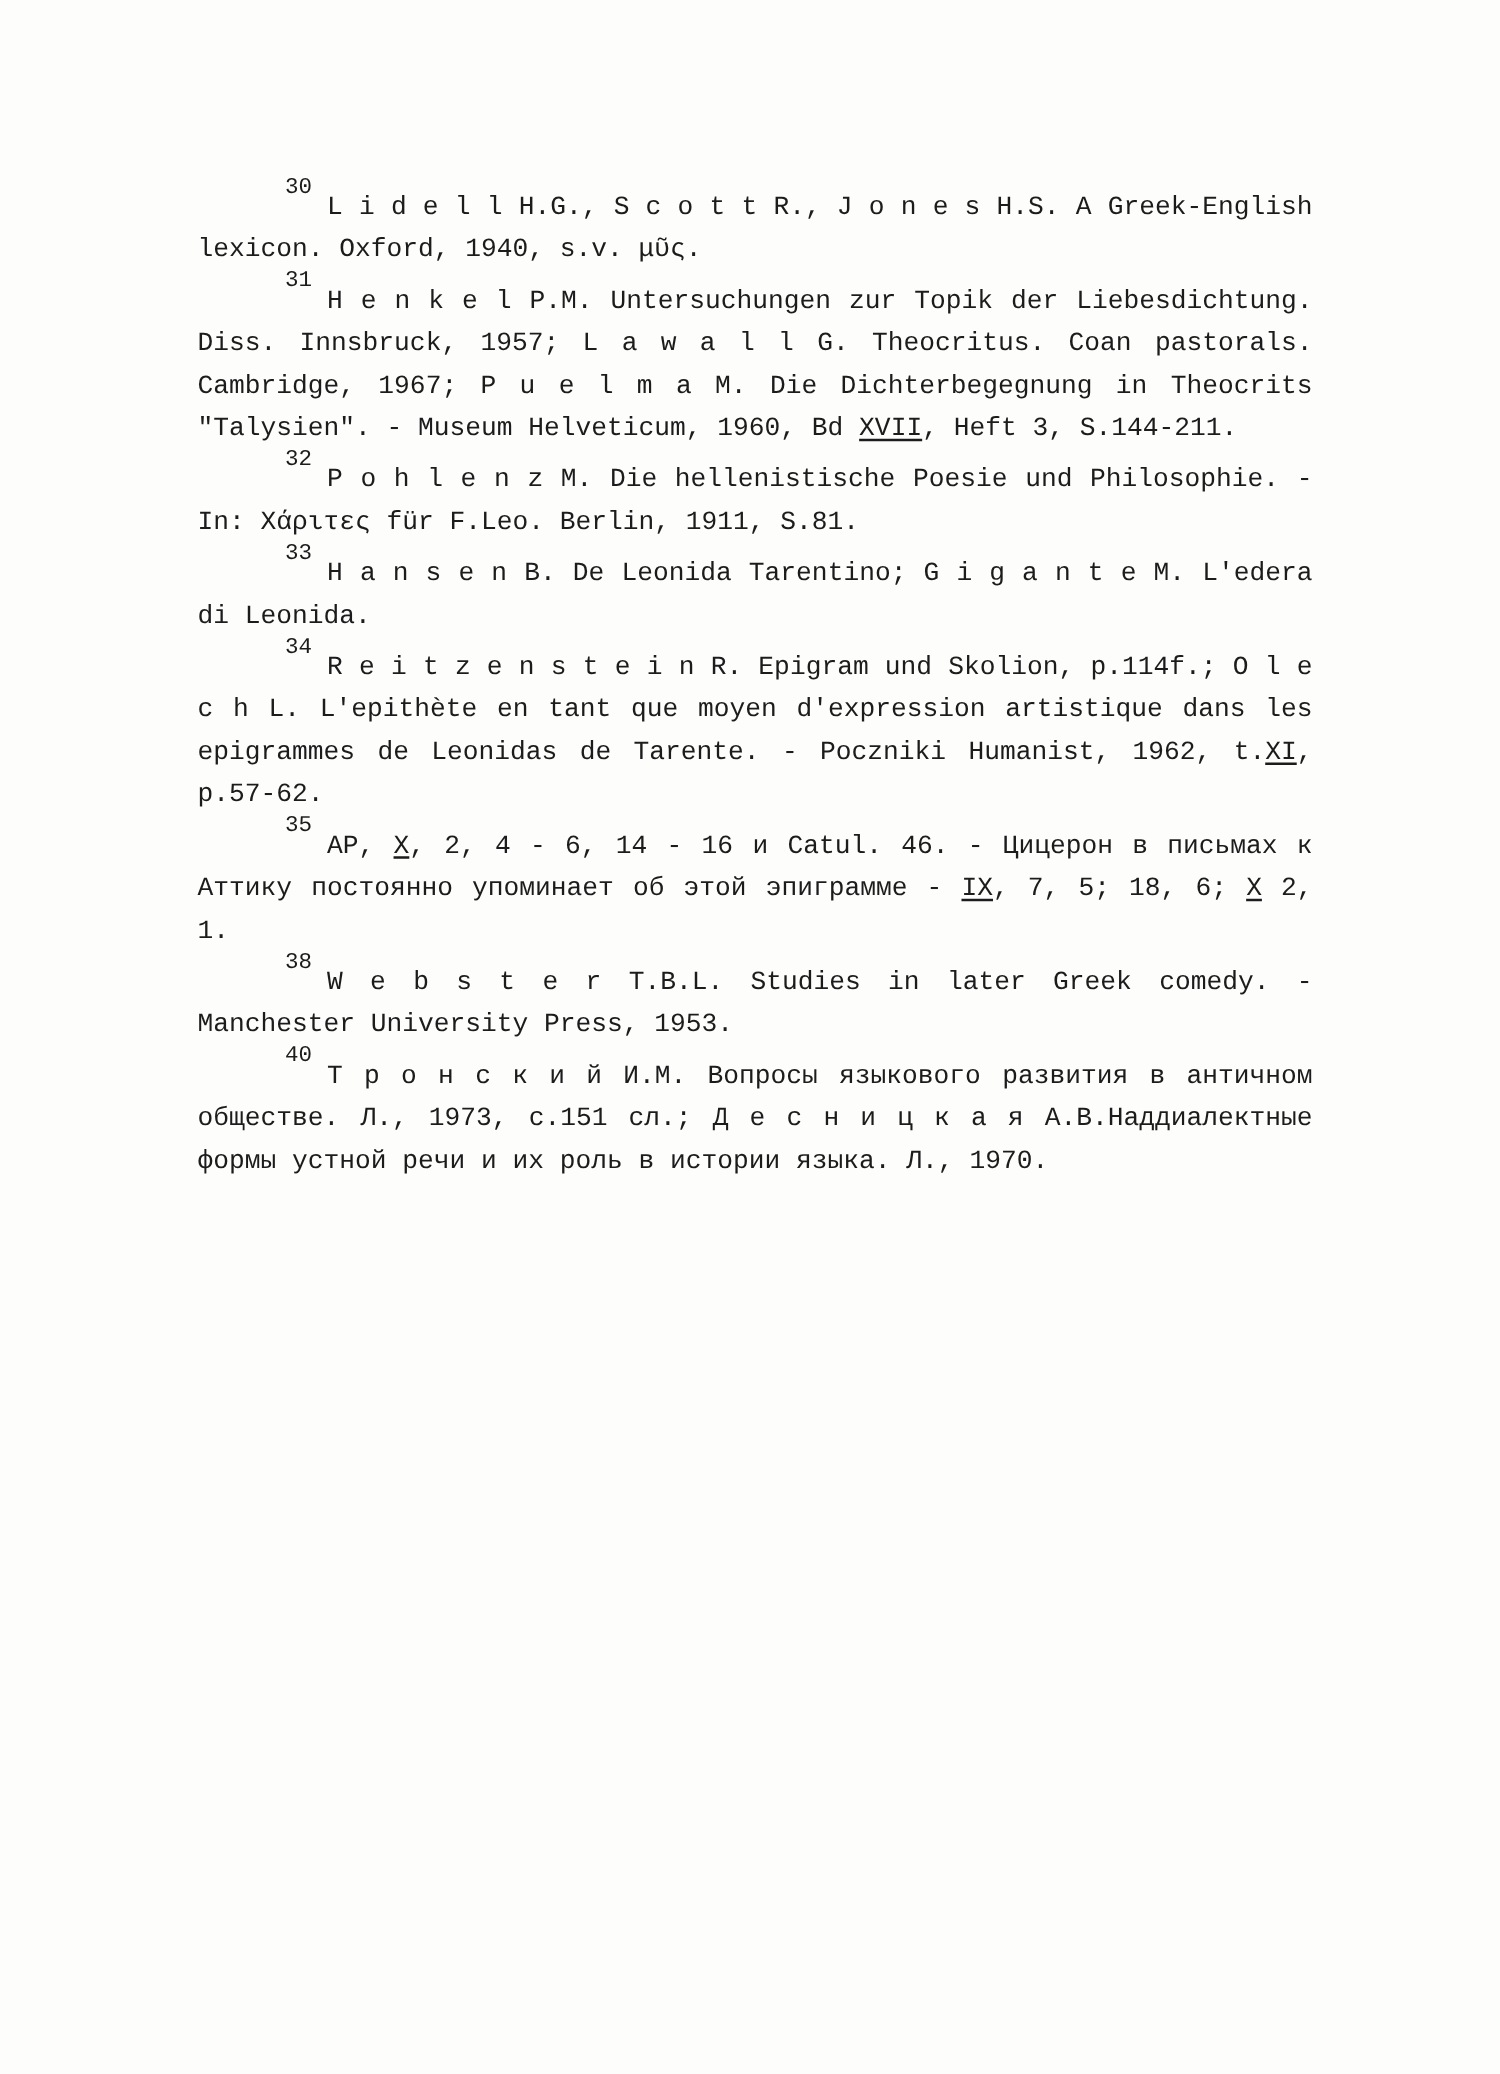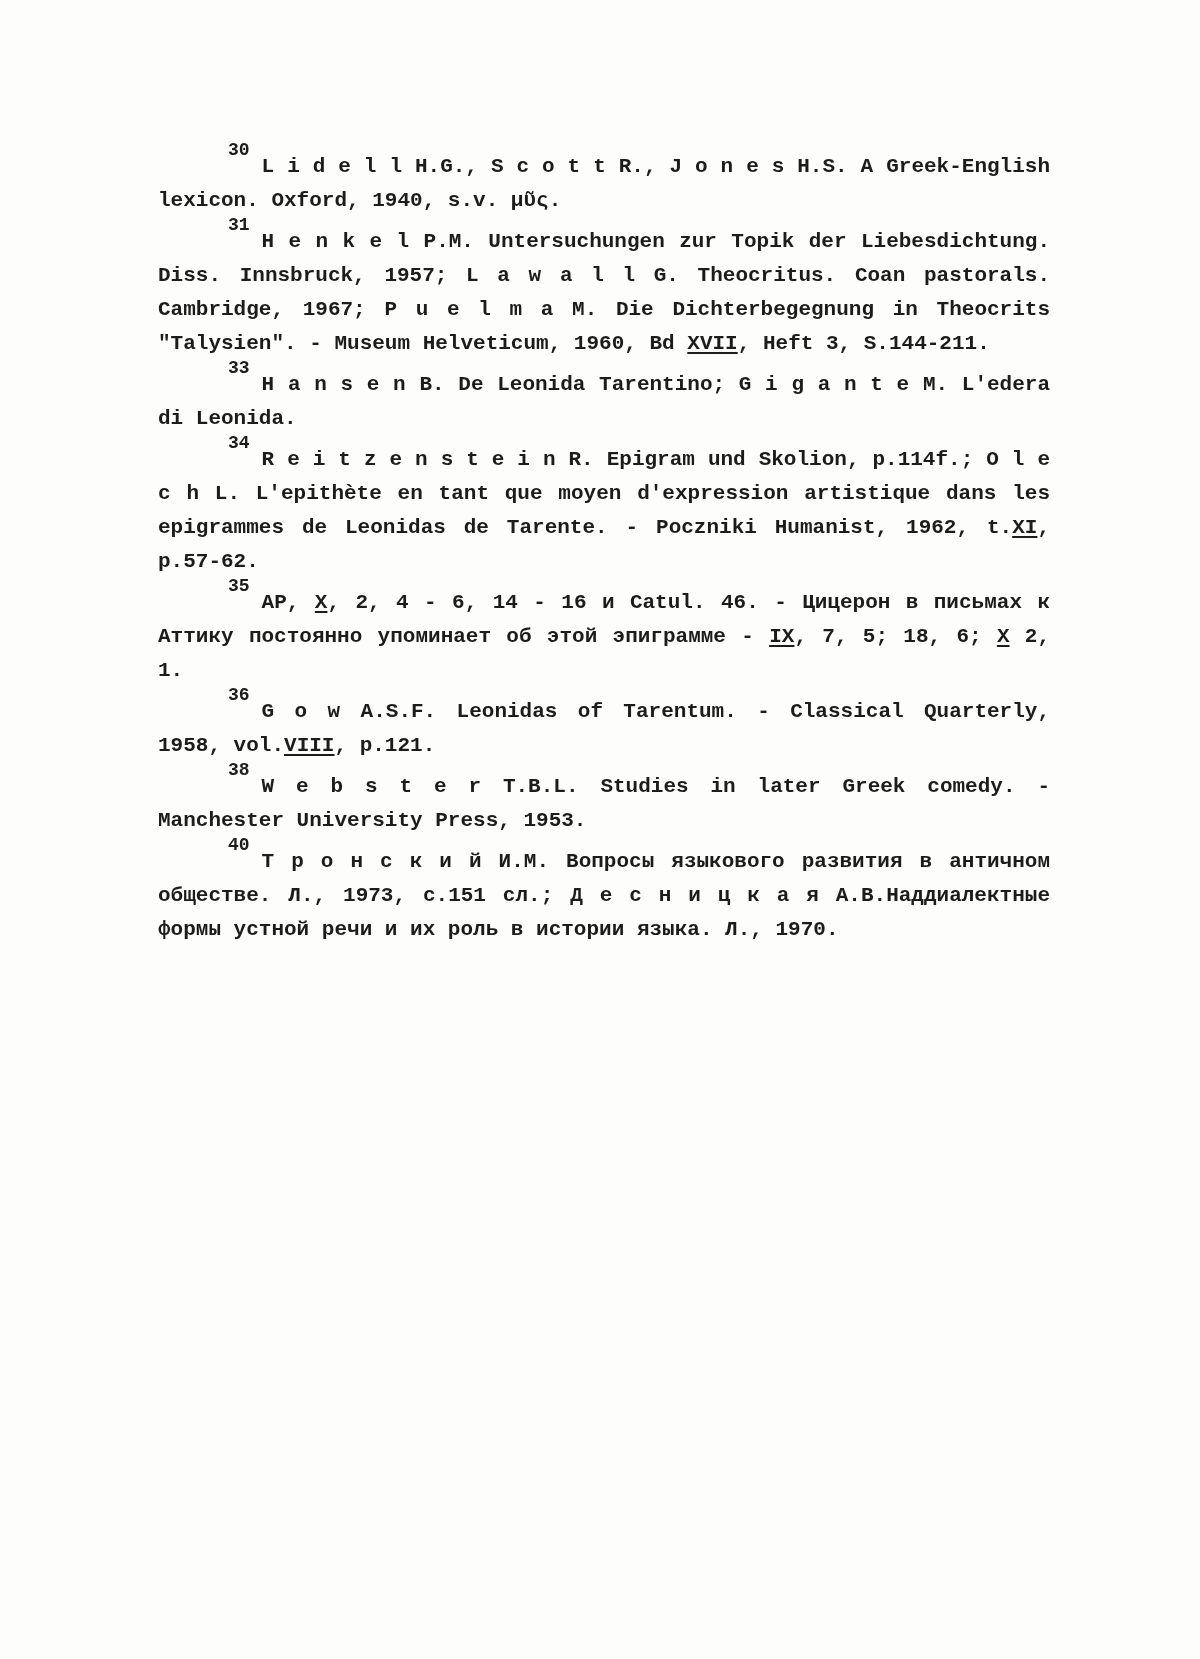--- a/index.html
+++ b/index.html
@@ -18,21 +18,20 @@
     position: absolute;
     left: 158px;
     top: 150px;
     width: 892px;
     font-family: "Liberation Mono", "DejaVu Sans Mono", monospace;
     font-size: 21px;
     line-height: 34px;
     color: #1c1c1c;
     text-align: justify;
     letter-spacing: 0px;
-    font-weight: bold;
   }
   p.footnote {
     margin: 0 0 7px 0;
     text-indent: 70px;
   }
   p.footnote:nth-child(10) {
     margin-top: 20px; 
   }
   .fn-num {
     display: inline-block;
@@ -49,20 +48,20 @@
     text-underline-offset: 3px;
   }
 </style>
 </head>
 <body>
 
 <div class="page">
   <div class="text-block">
       <p class="footnote"><sup class="fn-num">30</sup><span>L i d e l l  H.G., S c o t t  R., J o n e s  H.S.   A Greek-English lexicon. Oxford, 1940, s.v. μῦς.</span></p>
       <p class="footnote"><sup class="fn-num">31</sup><span>H e n k e l  P.M. Untersuchungen zur Topik der Liebesdichtung. Diss. Innsbruck, 1957; L a w a l l  G. Theocritus. Coan pastorals. Cambridge, 1967; P u e l m a  M. Die Dichterbegegnung in Theocrits "Talysien". - Museum Helveticum, 1960, Bd </span><span class="u">XVII</span><span>, Heft 3, S.144-211.</span></p>
+      <p class="footnote"><sup class="fn-num">32</sup><span>P o h l e n z  M. Die hellenistische Poesie und Philosophie. - In: Χάριτες für F.Leo. Berlin, 1911, S.81.</span></p>
       <p class="footnote"><sup class="fn-num">33</sup><span>H a n s e n  B. De Leonida Tarentino; G i g a n t e  M. L'edera di Leonida.</span></p>
       <p class="footnote"><sup class="fn-num">34</sup><span>R e i t z e n s t e i n  R. Epigram und Skolion, p.114f.; O l e c h  L. L'epithète en tant que moyen d'expression artistique dans les epigrammes de Leonidas de Tarente. - Poczniki Humanist, 1962, t.</span><span class="u">XI</span><span>, p.57-62.</span></p>
       <p class="footnote"><sup class="fn-num">35</sup><span>AP, </span><span class="u">X</span><span>, 2, 4 - 6, 14 - 16 и Catul. 46. - Цицерон в письмах к Аттику постоянно упоминает об этой эпиграмме - </span><span class="u">IX</span><span>, 7,  5; 18, 6; </span><span class="u">X</span><span> 2, 1.</span></p>
-      <p class="footnote"><sup class="fn-num">36</sup><span>G o w  A.S.F. Leonidas of Tarentum. - Classical Quarterly, 1958, vol.</span><span class="u">VIII</span><span>, p.121.</span></p>
       <p class="footnote"><sup class="fn-num">38</sup><span>W e b s t e r  T.B.L. Studies in later Greek comedy.  - Manchester University Press, 1953.</span></p>
       <p class="footnote"><sup class="fn-num">40</sup><span>Т р о н с к и й  И.М. Вопросы языкового развития в  античном обществе. Л., 1973, с.151 сл.; Д е с н и ц к а я  А.В.Наддиалектные формы устной речи и их роль в истории языка. Л., 1970.</span></p>
     </div>
 </div>
 
 </body></html>

